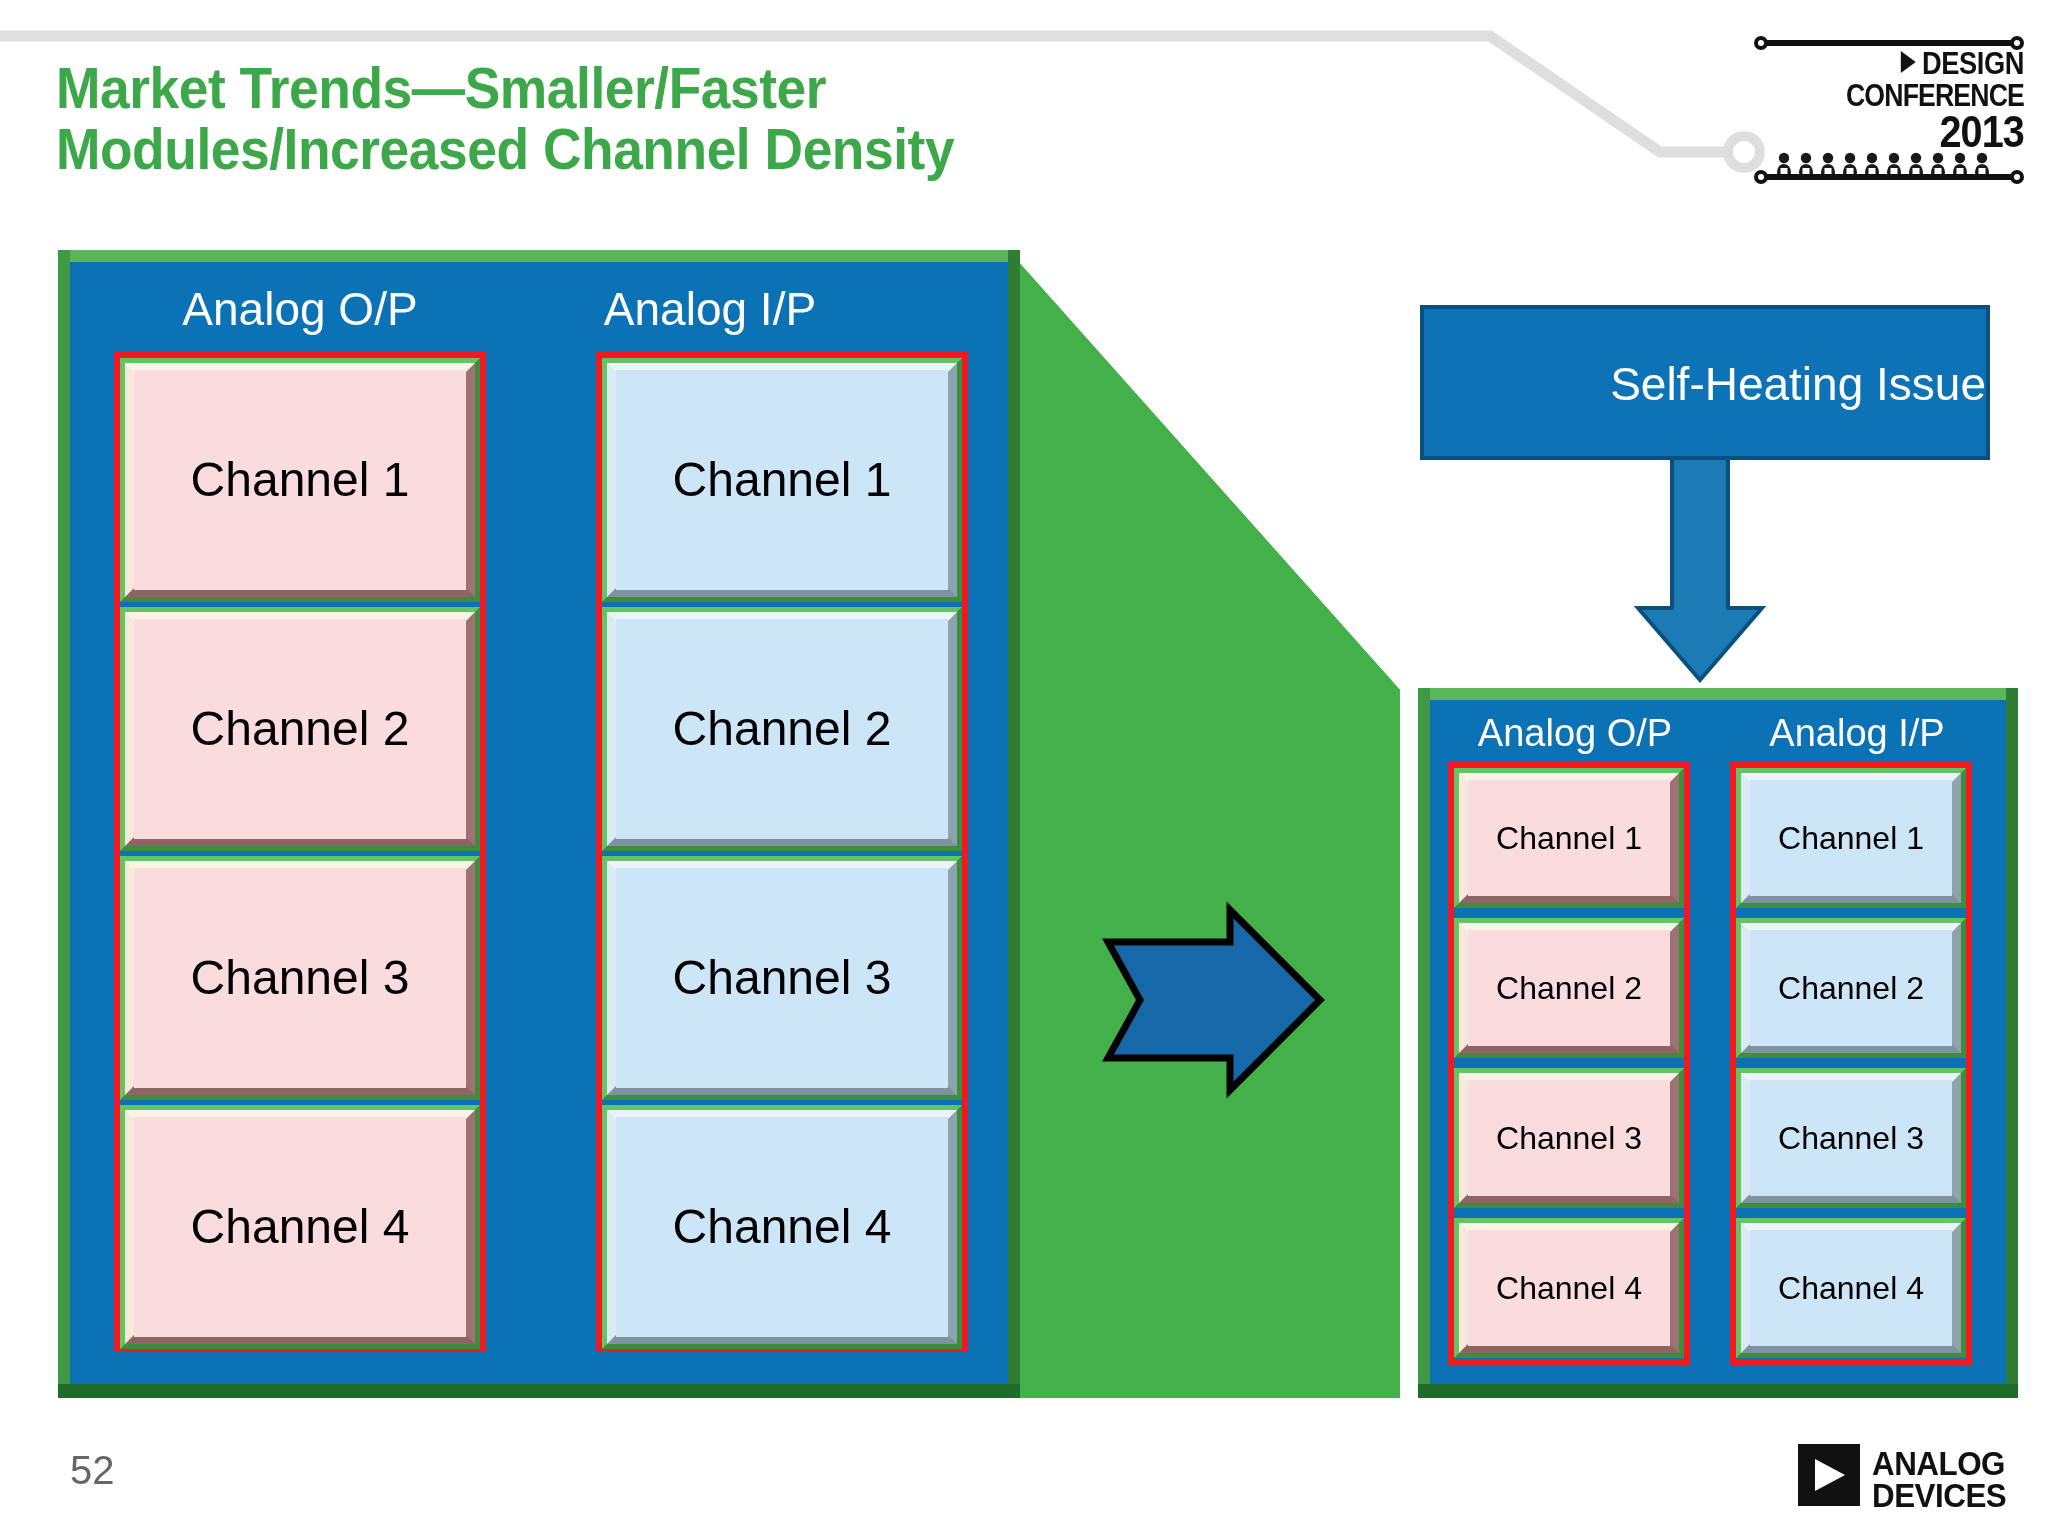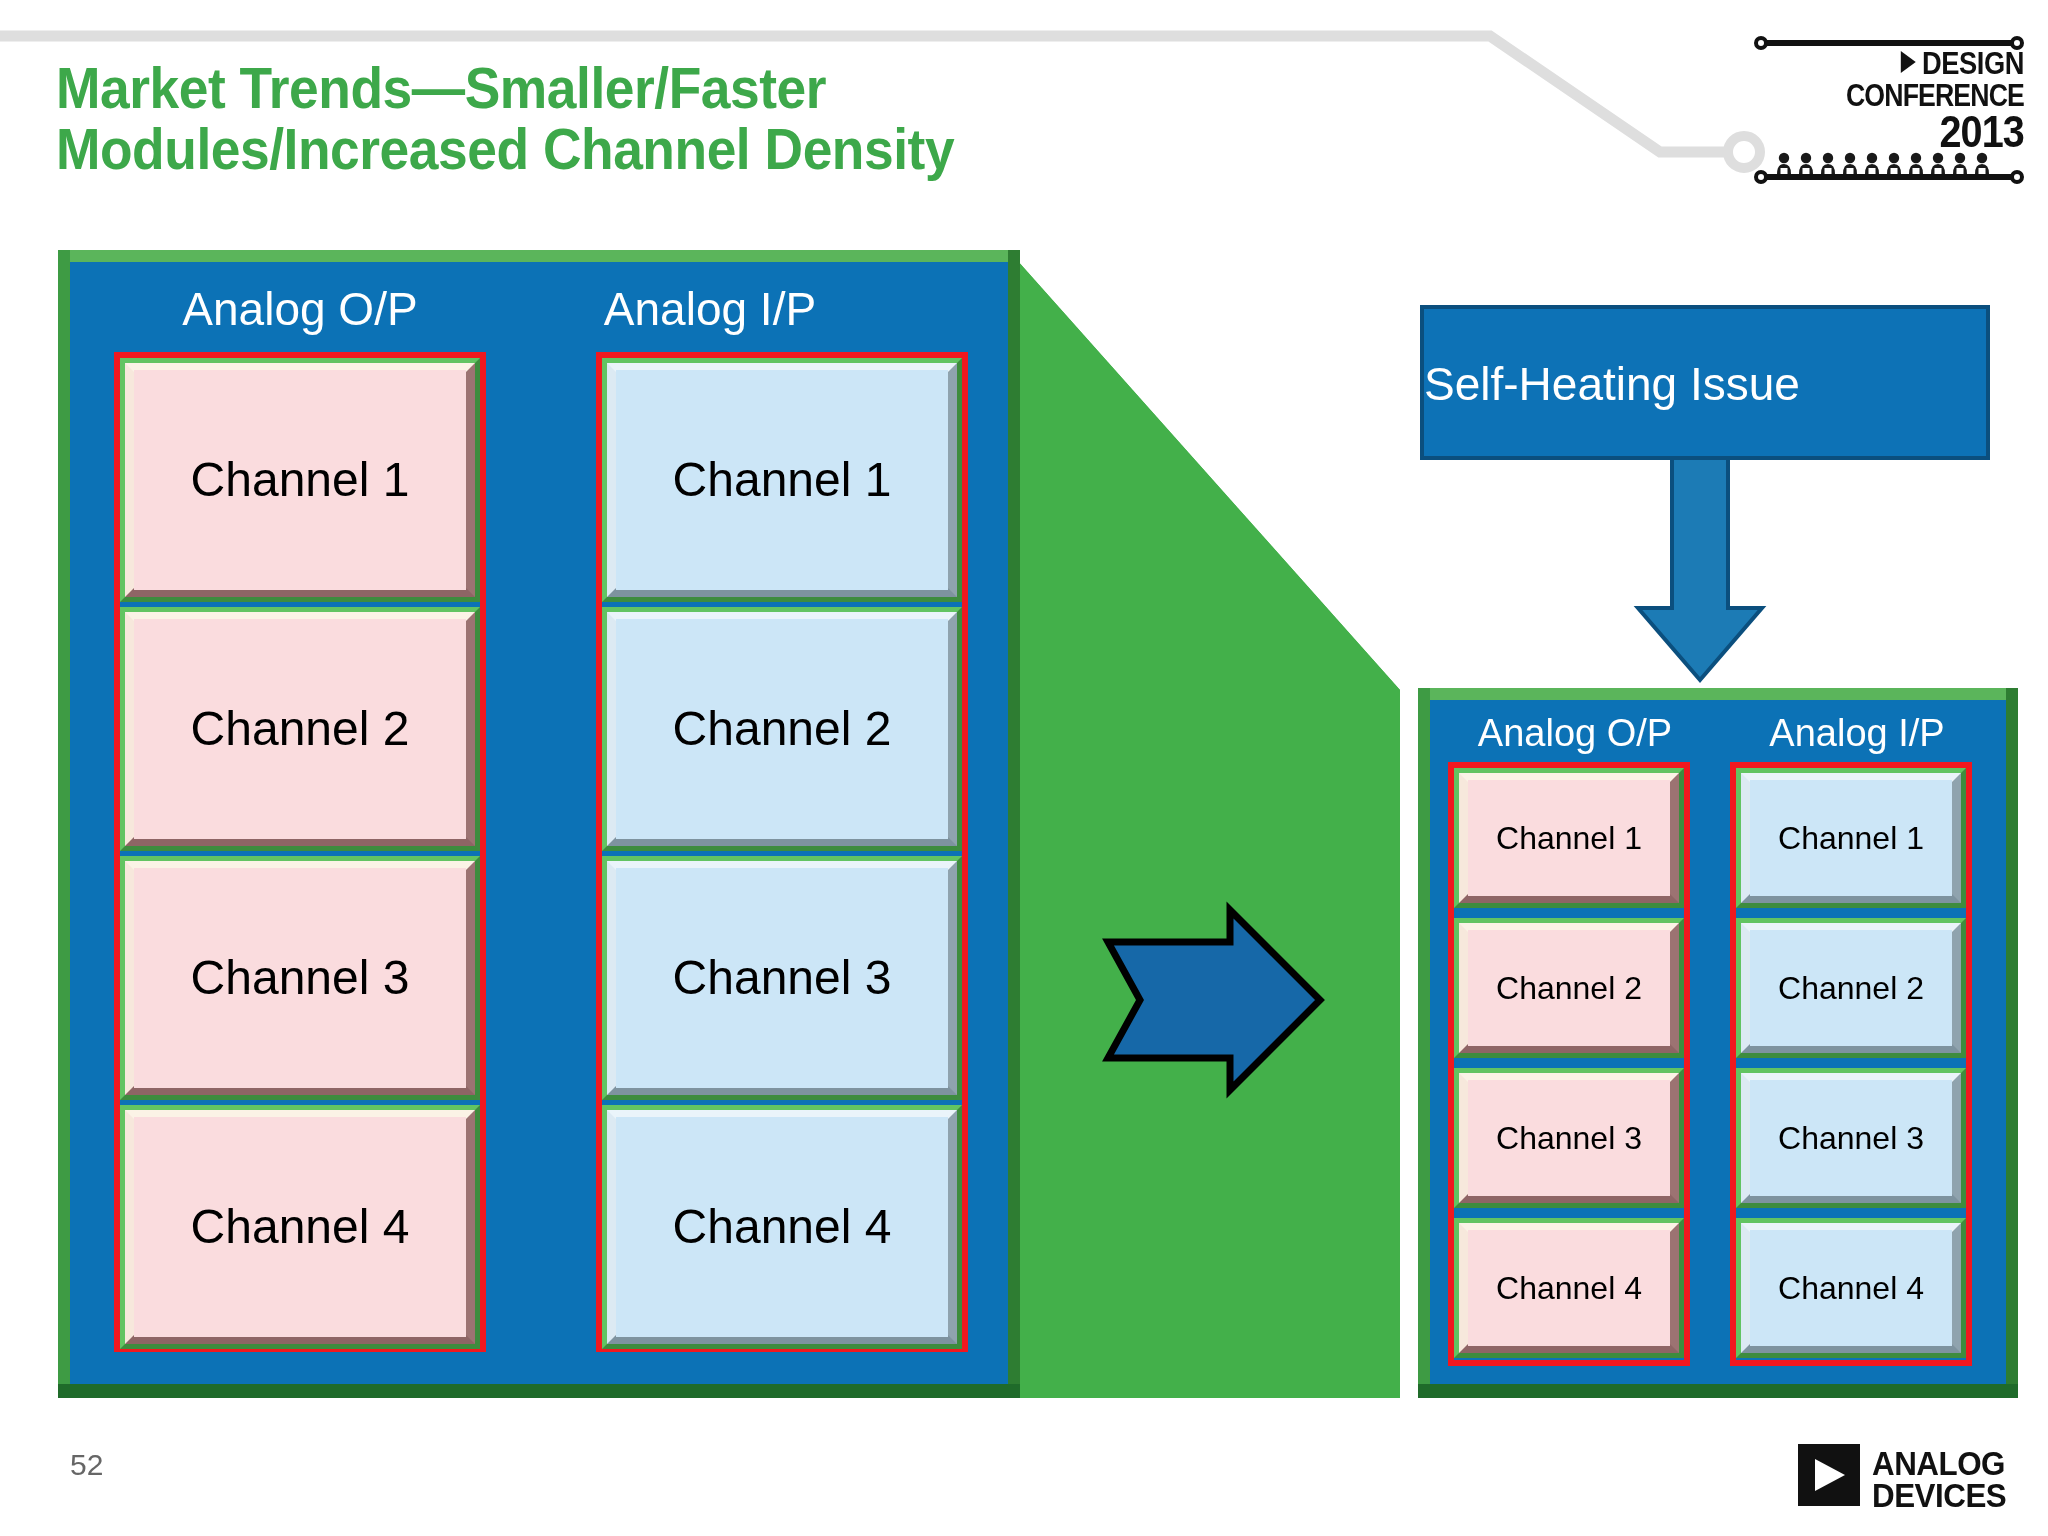--- a/index.html
+++ b/index.html
@@ -244,35 +244,35 @@
   }
 
   
   .callout {
     position: absolute;
     background: #0D72B6;
     border: 4px solid #0B4F7E;
     box-sizing: border-box;
     display: flex;
     flex-direction: column;
-    align-items: flex-start;
+    align-items: flex-end;
     justify-content: center;
     color: #fff;
     font-size: 46px;
     line-height: 1.22;
     padding-top: 4px;
   }
 
   
   .page-num {
     position: absolute;
     left: 70px;
     top: 1448px;
     color: #666;
-    font-size: 30px;
+    font-size: 40px;
   }
   .adi-logo {
     position: absolute;
     left: 1798px;
     top: 1438px;
     width: 228px;
     height: 80px;
   }
   .adi-mark {
     position: absolute;

